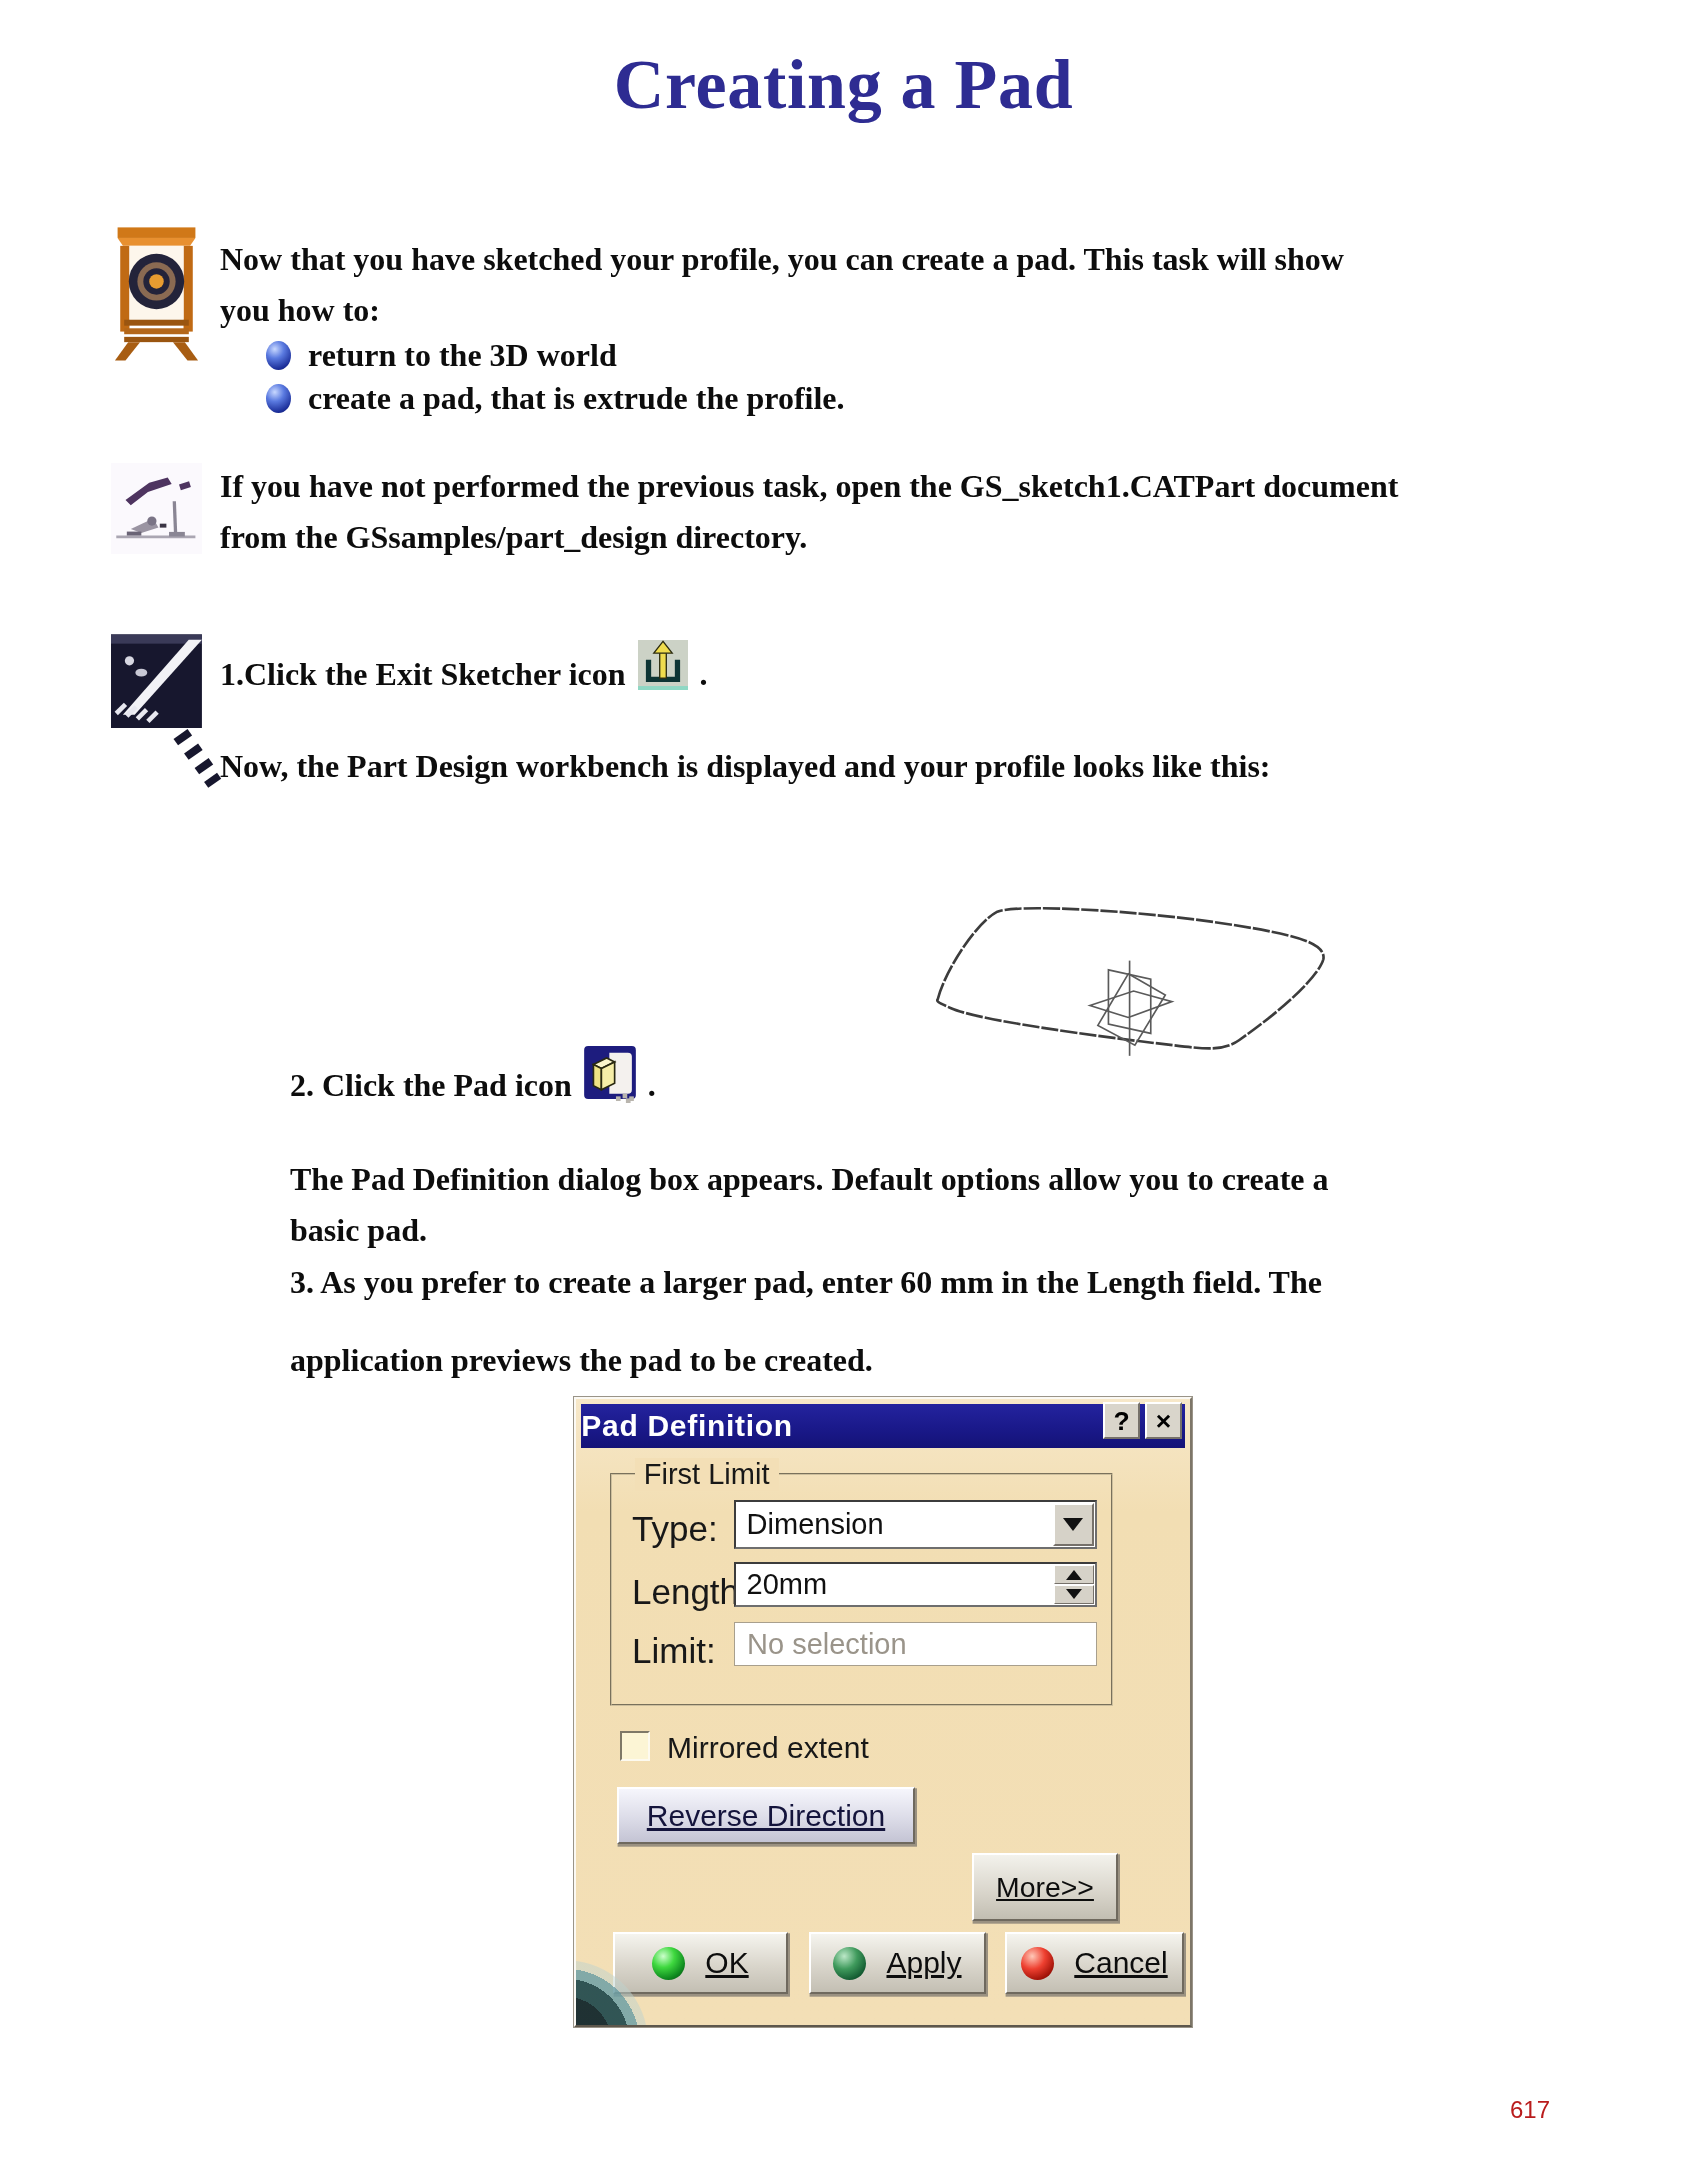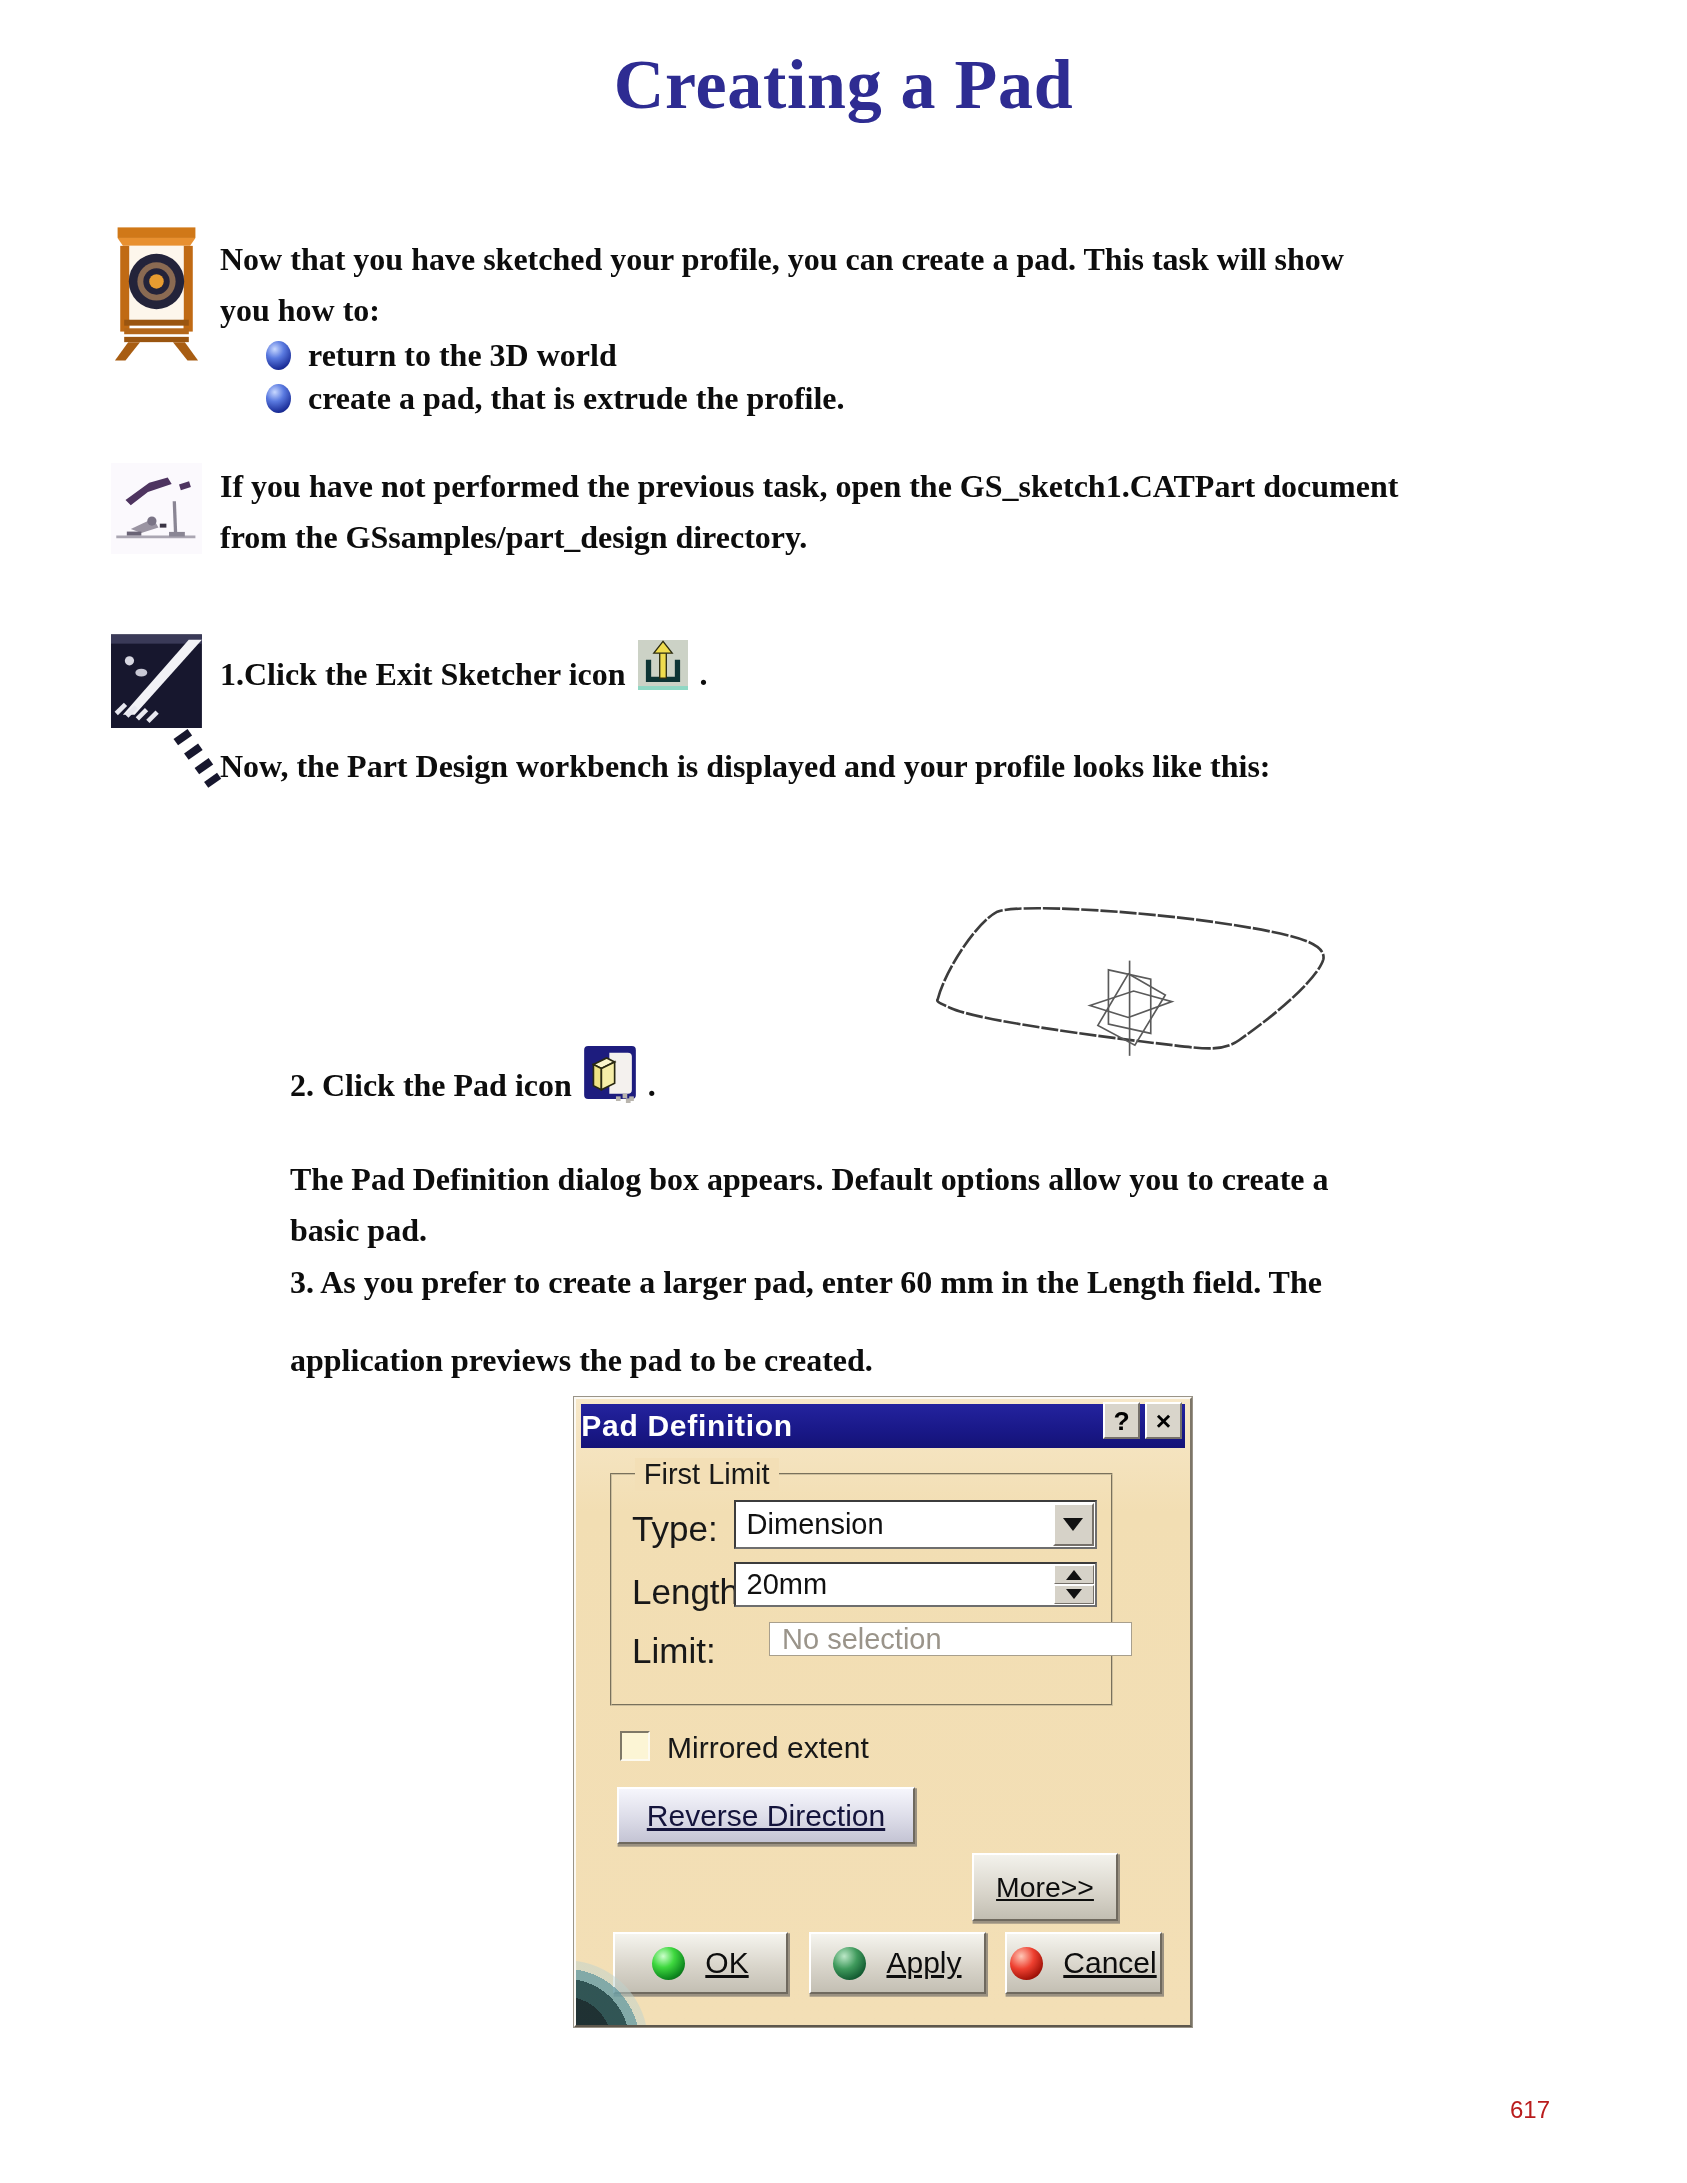--- a/index.html
+++ b/index.html
@@ -286,40 +286,40 @@
         <span class="spin-col">
           <span class="spin-btn">
               <span class="tri-up-sm"></span>
             </span>
           <span class="spin-btn">
               <span class="tri-down-sm"></span>
             </span>
         </span>
       </div>
 
-      <div class="field disabled" style="top:147px; height:34px;margin-left:35px;">
+      <div class="field disabled" style="top:147px; height:44px;">
         <span>No selection</span>
       </div>
     </div>
 
     <div class="abs dlg-checkbox"></div>
     <span class="abs dlg-checkbox-label">Mirrored extent</span>
 
     <button class="abs btn3d btn-reverse">Reverse Direction</button>
     <button class="abs btn3d btn-more">More&gt;&gt;</button>
 
     <button class="abs btn3d btn-action" style="left:37px; width:175px;">
       <span class="sphere green"></span>
       <span>OK</span>
     </button>
     <button class="abs btn3d btn-action" style="left:233px; width:177px;">
       <span class="sphere darkgreen"></span>
       <span>Apply</span>
     </button>
-    <button class="abs btn3d btn-action" style="left:429px; width:157px;">
+    <button class="abs btn3d btn-action" style="left:429px; width:179px;">
       <span class="sphere red"></span>
       <span>Cancel</span>
     </button>
 
     <div class="abs corner-swirl"></div>
   </div>
 
   <div class="abs page-number" style="left:1510px; top:2096px;">617</div>
 
 </div>

